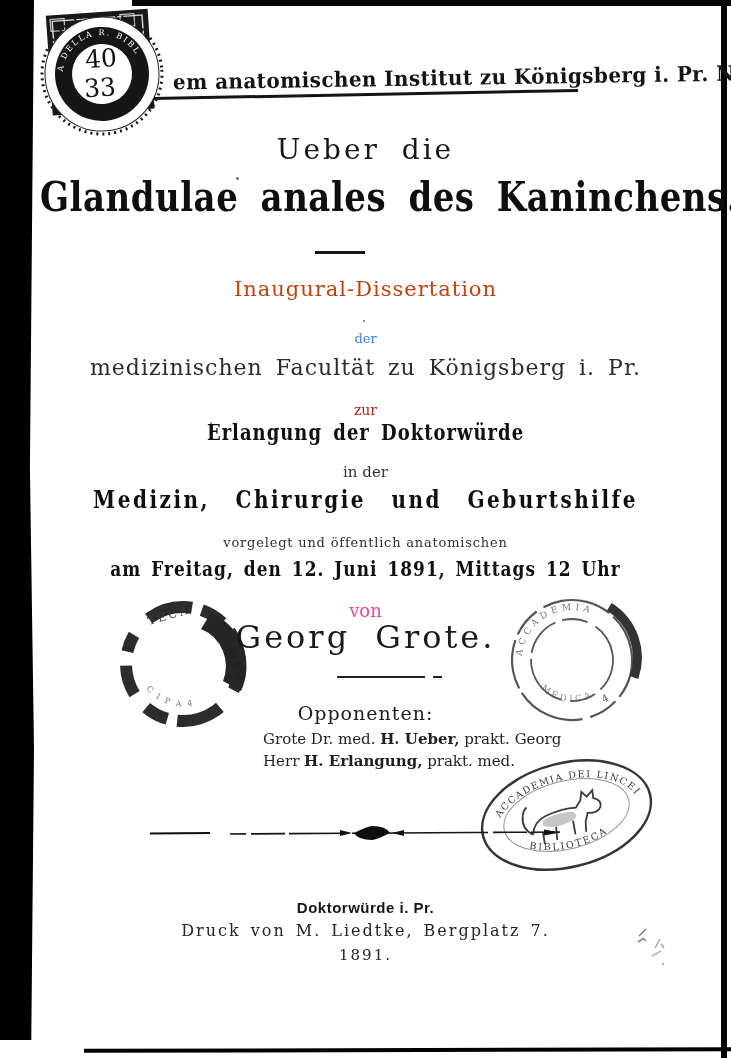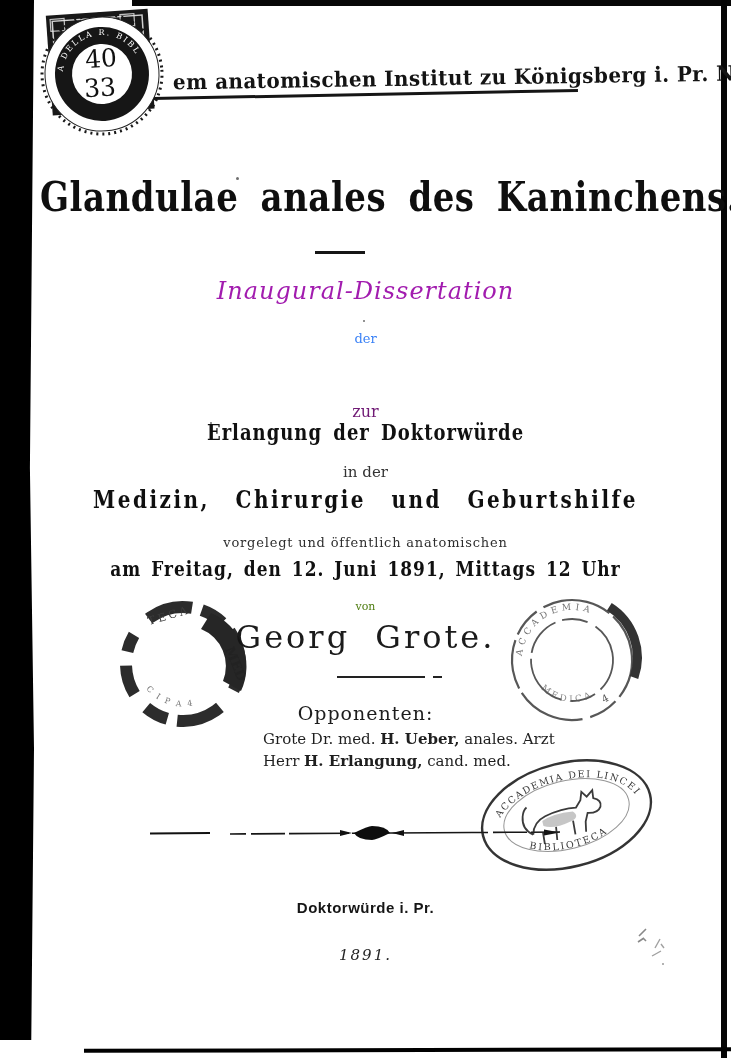--- a/index.html
+++ b/index.html
@@ -20,43 +20,43 @@
   
   .series{left:173px;top:70px;font-size:20px;font-weight:700;letter-spacing:.4px;
           transform:rotate(-0.9deg) scaleY(1.05);transform-origin:left center;white-space:nowrap;}
   .series-underline{left:152px;top:93px;width:426px;height:3px;background:#151515;
           transform:rotate(-1.1deg);}
 
   .l-lead{top:133px;font-size:28px;letter-spacing:3px;word-spacing:10px;color:#161616;}
   .l-main{top:172px;font-size:34px;font-weight:700;letter-spacing:.5px;word-spacing:10px;
           transform:scaleY(1.22);transform-origin:center top;color:#0f0f0f;}
   .rule-small{left:315px;top:251px;width:50px;height:3px;background:#161616;}
-  .l-diss{top:277px;font-size:24px;letter-spacing:1px;color:#a21caf;font-style:italic;}
+  .l-diss{top:277px;font-size:21px;letter-spacing:1px;color:#c2410c;}
   .l-der{top:331px;font-size:13px;color:#3b82f6;}
   .l-fac{top:355px;font-size:22px;letter-spacing:1px;word-spacing:5px;color:#2c2c2c;}
-  .l-zur{top:402px;font-size:16px;color:#701a75;}
+  .l-zur{top:402px;font-size:14px;color:#b91c1c;}
   .l-erl{top:420px;font-size:18px;font-weight:700;letter-spacing:1px;word-spacing:4px;
          transform:scaleY(1.2);transform-origin:center top;color:#101010;}
   .l-inder{top:463px;font-size:15px;color:#333;}
   .l-fields{top:485px;font-size:20px;font-weight:700;letter-spacing:2.5px;word-spacing:16px;
          transform:scaleY(1.2);transform-origin:center top;color:#0f0f0f;}
   .l-vorg{top:535px;font-size:13px;letter-spacing:.8px;color:#2e2e2e;}
   .l-date{top:558px;font-size:17px;font-weight:700;letter-spacing:1px;word-spacing:3px;
          transform:scaleY(1.15);transform-origin:center top;color:#101010;}
-  .l-von{top:600px;font-size:11px;color:#4d7c0f;}
+  .l-von{top:600px;font-size:18px;color:#ec4899;}
   .l-author{top:618px;font-size:32px;letter-spacing:3px;word-spacing:12px;color:#1b1b1b;}
   .author-rule{left:337px;top:676px;width:88px;height:2px;background:#222;}
   .author-rule2{left:433px;top:676px;width:9px;height:2px;background:#222;}
   .l-opph{top:702px;font-size:19px;letter-spacing:1px;color:#1d1d1d;}
   .opp-block{left:263px;top:728px;font-size:15px;line-height:22px;color:#1f1f1f;white-space:nowrap;}
   .opp-name{font-weight:700;}
   .l-city{top:899px;font-family:"Liberation Sans","DejaVu Sans",sans-serif;font-weight:700;
           font-size:15px;letter-spacing:.5px;color:#161616;}
   .l-printer{top:921px;font-size:16px;letter-spacing:2px;word-spacing:3px;color:#242424;}
-  .l-year{top:946px;font-size:15px;letter-spacing:2px;color:#242424;font-style:italic;}
+  .l-year{top:946px;font-size:15px;letter-spacing:2px;color:#242424;}
 </style>
 </head>
 <body>
 
 <div class="page">
 
   <div class="abs edge-left"></div>
   <div class="abs edge-top"></div>
   <div class="abs edge-right"></div>
   <div class="abs edge-bottom"></div>
@@ -83,24 +83,26 @@
           <path id="tl-arc" d="M 25 70 A 39 39 0 0 1 103 70"></path>
         </defs>
       <text font-family="DejaVu Serif, serif" font-size="8" letter-spacing="2" fill="#ffffff">
         <textPath href="#tl-arc" startOffset="4%">A DELLA R. BIBL</textPath>
       </text>
       <text x="64" y="63" text-anchor="middle" font-family="DejaVu Serif, serif" font-size="25" fill="#101010">40</text>
       <text x="61" y="92" text-anchor="middle" font-family="DejaVu Serif, serif" font-size="25" fill="#101010">33</text>
     </g>
   </svg>
 
+  <div class="cline l-lead">Ueber die</div>
   <div class="cline l-main">Glandulae anales des Kaninchens.</div>
   <div class="abs rule-small"></div>
   <div class="cline l-diss">Inaugural-Dissertation</div>
   <div class="cline l-der">der</div>
+  <div class="cline l-fac">medizinischen Facultät zu Königsberg i. Pr.</div>
   <div class="cline l-zur">zur</div>
   <div class="cline l-erl">Erlangung der Doktorwürde</div>
   <div class="cline l-inder">in der</div>
   <div class="cline l-fields">Medizin, Chirurgie und Geburtshilfe</div>
   <div class="cline l-vorg">vorgelegt und öffentlich anatomischen</div>
   <div class="cline l-date">am Freitag, den 12. Juni 1891, Mittags 12 Uhr</div>
   <div class="cline l-von">von</div>
   <div class="cline l-author">Georg Grote.</div>
   <div class="abs author-rule"></div>
   <div class="abs author-rule2"></div>
@@ -134,22 +136,22 @@
       </text>
       <text font-family="DejaVu Serif, serif" font-size="9" letter-spacing="3" fill="#3c3c3c" opacity="0.7">
         <textPath href="#rm-bot" startOffset="18%">MEDICA</textPath>
       </text>
       <text x="96" y="116" font-family="DejaVu Serif, serif" font-size="10" fill="#333" transform="rotate(-18 96 116)">4</text>
     </g>
   </svg>
 
   <div class="cline l-opph">Opponenten:</div>
   <div class="abs opp-block">
-    <div><span>Grote Dr. med. </span><span class="opp-name">H. Ueber,</span><span> anales. Arzt</span></div>
-    <div><span>Herr </span><span class="opp-name">H. Erlangung,</span><span> cand. med.</span></div>
+    <div><span>Grote Dr. med. </span><span class="opp-name">H. Ueber,</span><span> prakt. Georg</span></div>
+    <div><span>Herr </span><span class="opp-name">H. Erlangung,</span><span> prakt. med.</span></div>
   </div>
 
   <svg class="abs" style="left:148px;top:823px;" width="420" height="20" viewBox="0 0 420 20">
     <line x1="2" y1="10.5" x2="62" y2="10" stroke="#111" stroke-width="2"></line>
     <line x1="82" y1="11" x2="412" y2="9" stroke="#161616" stroke-width="1.6" stroke-dasharray="16 5 34 4 60 3 120 0"></line>
     <polygon points="192,7 204,10 192,13" fill="#111"></polygon>
     <path d="M206 10 Q220 3 224 3 Q238 3 242 10 Q228 17 224 17 Q210 17 206 10 Z" fill="#0d0d0d"></path>
     <polygon points="256,7 244,10 256,13" fill="#111"></polygon>
     <polygon points="396,6.5 412,9.5 396,12.5" fill="#151515"></polygon>
   </svg>
@@ -169,20 +171,21 @@
         <textPath href="#ov-bot" startOffset="20%">BIBLIOTECA</textPath>
       </text>
       <g>
         <path d="M58 74 Q61 62 74 59 Q92 55 106 58 L112 52 L115 44 L119 50 L126 45 L125 53 Q133 57 130 63 Q126 69 116 66 L112 74 L110 84 M100 70 L99 84 M82 72 L80 85 M68 74 L67 86 M58 74 Q48 66 52 54 Q54 48 58 46" fill="none" stroke="#262626" stroke-width="1.8"></path>
         <path d="M70 63 q12 -5 32 -2 q6 7 -4 9 q-19 4 -28 -2 z" fill="#2a2a2a" opacity="0.3"></path>
       </g>
     </g>
   </svg>
 
   <div class="cline l-city">Doktorwürde i. Pr.</div>
+  <div class="cline l-printer">Druck von M. Liedtke, Bergplatz 7.</div>
   <div class="cline l-year">1891.</div>
 
   <svg class="abs" style="left:633px;top:918px;" width="42" height="48" viewBox="0 0 42 48">
     <path d="M6 18 l7 -7 M5 24 l6 -4 M10 20 l3 3" stroke="#6b6b6b" stroke-width="1.6" fill="none" opacity="0.8"></path>
     <path d="M22 30 l5 -9 M19 38 l9 -5 M28 26 l3 4" stroke="#777" stroke-width="1.4" fill="none" opacity="0.7"></path>
     <circle cx="30" cy="46" r="1" fill="#555" opacity="0.6"></circle>
   </svg>
 
 </div>
 

